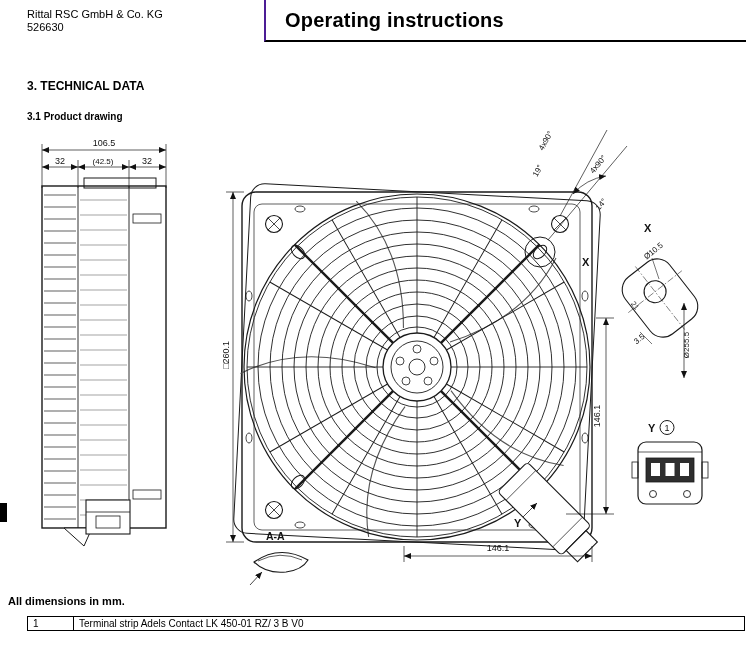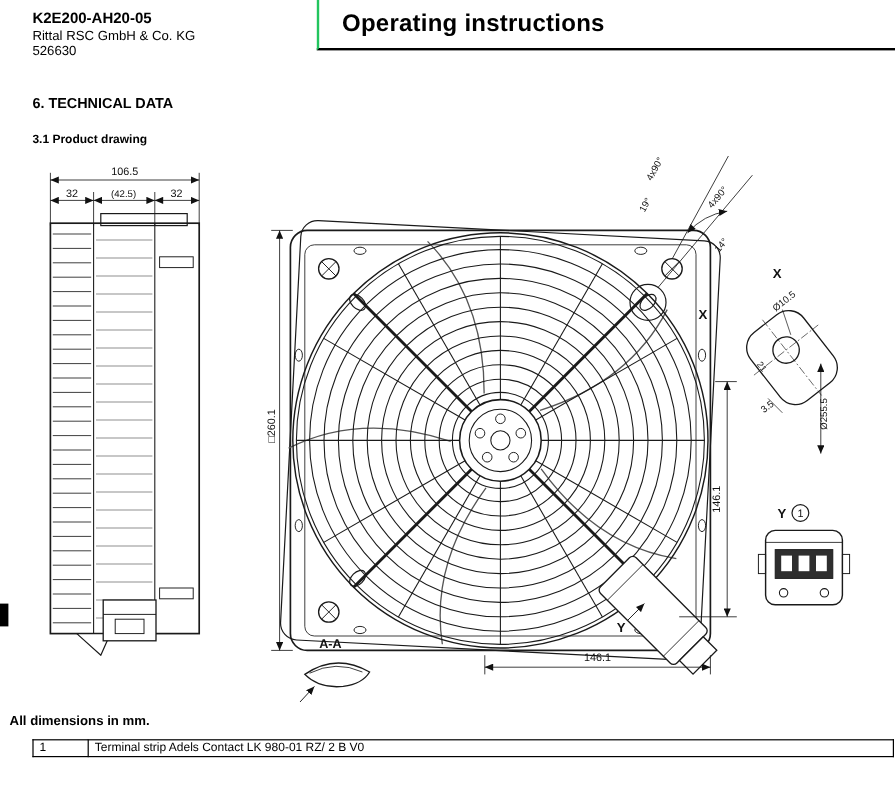--- a/index.html
+++ b/index.html
@@ -5,21 +5,21 @@
   * { margin:0; padding:0; box-sizing:border-box; }
   html,body { background:#e8e8e8; }
   body { font-family:"Liberation Sans", sans-serif; color:#000; }
   .page { position:relative; width:746px; height:657px; background:#fff; overflow:hidden; }
 
   .header-left { position:absolute; left:27px; top:8px; }
   .model { font-weight:bold; font-size:12.5px; line-height:1.25; }
   .company, .partno { font-size:11px; line-height:1.22; }
 
   .header-right { position:absolute; left:264px; top:0; width:482px; height:42px;
-    border-left:2px solid #22c55e; border-bottom:2px solid #000;
+    border-left:2px solid #4c1d95; border-bottom:2px solid #000;
     display:flex; align-items:center; padding-left:19px; }
   .title { font-size:20px; font-weight:600; letter-spacing:.2px; }
 
   .h-technical { position:absolute; left:27px; top:79px; font-size:12px; font-weight:bold; }
   .h-product  { position:absolute; left:27px; top:111px; font-size:10px; font-weight:bold; }
 
   svg.drawing { position:absolute; left:0; top:0; }
   svg text { font-family:"Liberation Sans", sans-serif; fill:#111; stroke:none; }
   .dim   { font-size:9px; }
   .dim-s { font-size:8px; }
@@ -247,36 +247,35 @@
 
     <g stroke="#1a1a1a" fill="none">
       <path d="M254 562 Q280 544 308 560 Q302 570 286 572 Q266 574 254 562 Z" stroke-width="1.1"></path>
       <path d="M258 561 Q280 550 302 560" stroke-width="0.7"></path>
       <line x1="250" y1="585" x2="262" y2="572" stroke-width="0.8" marker-end="url(#ae)"></line>
     </g>
     <text class="seclabel" x="266" y="540">A-A</text>
   </svg>
 
   <div class="header-left">
-    <div class="model">K2E200-AH20-05</div>
     <div class="company">Rittal RSC GmbH &amp; Co. KG</div>
     <div class="partno">526630</div>
   </div>
   <div class="header-right">
     <h1 class="title">Operating instructions</h1>
   </div>
 
-  <div class="h-technical">6. TECHNICAL DATA</div>
+  <div class="h-technical">3. TECHNICAL DATA</div>
   <div class="h-product">3.1 Product drawing</div>
 
   <div class="note">All dimensions in mm.</div>
   <div class="edge-mark"></div>
 
   <table class="parts-table">
     <tbody>
       <tr>
         <td class="ref">1</td>
-        <td>Terminal strip Adels Contact LK 980-01 RZ/ 2 B V0</td>
+        <td>Terminal strip Adels Contact LK 450-01 RZ/ 3 B V0</td>
       </tr>
     </tbody>
   </table>
 
 </div>
 
 </body></html>

